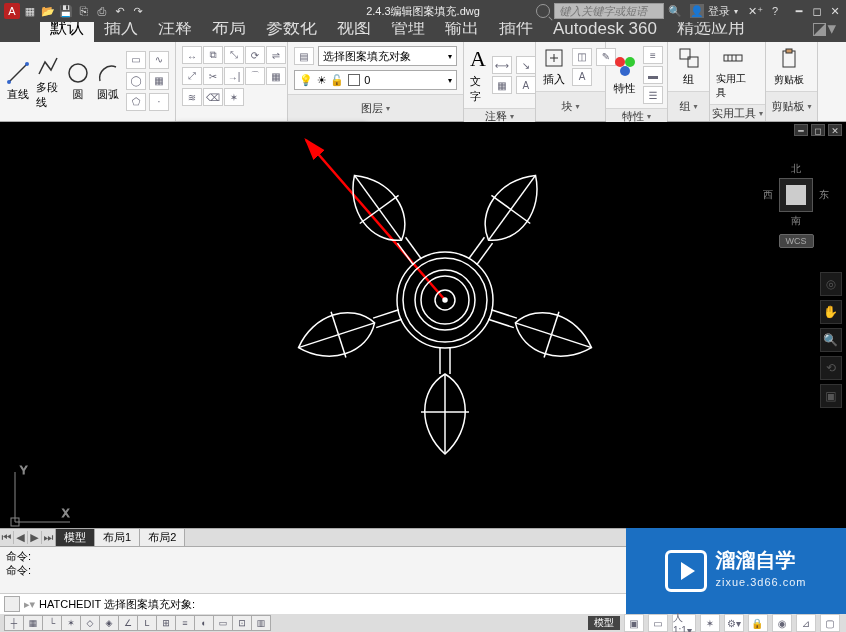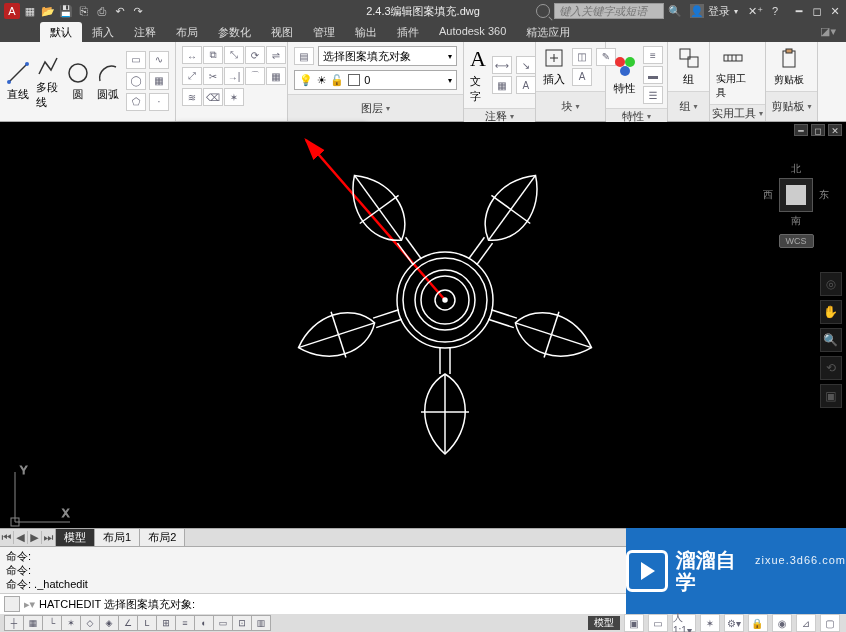--- a/index.html
+++ b/index.html
@@ -14,21 +14,21 @@
 .search-box .glass { width:14px; height:14px; border:1px solid #999; border-radius:50%; position:relative; }
 .search-box .glass::after { content:""; position:absolute; width:5px; height:1px; background:#999; right:-4px; bottom:-2px; transform:rotate(45deg); }
 .search-box input { background:#bbb; border:1px solid #999; font-size:11px; font-style:italic; padding:1px 4px; width:110px; color:#333; }
 .login { display:flex; align-items:center; gap:4px; margin-left:8px; color:#ddd; font-size:11px; }
 .login i { width:14px; height:14px; background:#666; display:inline-block; font-style:normal; text-align:center; line-height:14px; }
 .winbtns { display:flex; gap:4px; margin-left:10px; }
 .winbtns span, .titlebar .right-icons span { width:14px; height:14px; color:#ddd; font-size:11px; text-align:center; line-height:14px; }
 .right-icons { display:flex; gap:6px; margin-left:10px; }
 
 
-.ribbon-tabs { height:20px; background:#444; display:flex; align-items:flex-start; padding-left:40px; font-size:11px; }
+.ribbon-tabs { height:20px; background:#444; display:flex; align-items:flex-end; padding-left:40px; font-size:17px; }
 .ribbon-tabs span { padding:3px 10px; color:#ddd; cursor:default; }
 .ribbon-tabs span.active { background:#f5f5f5; color:#000; border-radius:3px 3px 0 0; }
 
 
 .ribbon { height:80px; background:#f5f5f5; border-bottom:1px solid #aaa; display:flex; }
 .panel { border-right:1px solid #ccc; display:flex; flex-direction:column; }
 .panel .body { flex:1; display:flex; align-items:center; padding:4px 6px; gap:6px; }
 .panel .label { height:30px; font-size:11px; color:#333; text-align:center; background:#eaeaea; border-top:1px solid #d5d5d5; display:flex; align-items:center; justify-content:center; gap:3px; }
 .panel .label::after { content:"▾"; font-size:8px; color:#666; }
 .big-btn { display:flex; flex-direction:column; align-items:center; width:34px; font-size:11px; gap:2px; }
@@ -88,21 +88,21 @@
 .statusbar .coords { padding:0 6px; background:#ccc; height:100%; display:flex; align-items:center; }
 .statusbar .btns { display:flex; margin-left:4px; }
 .statusbar .btns i { width:20px; height:16px; border:1px solid #aaa; background:#eee; margin-right:-1px; font-style:normal; font-size:9px; text-align:center; line-height:14px; color:#556; }
 .statusbar .right { margin-left:auto; display:flex; align-items:center; gap:4px; padding-right:6px; }
 .statusbar .right .mlab { padding:0 6px; background:#444; color:#fff; }
 
 
 .watermark { position:absolute; right:0; bottom:18px; width:220px; height:86px; background:#1b6fc2; display:flex; align-items:center; justify-content:center; gap:8px; color:#fff; }
 .watermark .play { width:42px; height:42px; border:3px solid #fff; border-radius:6px; display:flex; align-items:center; justify-content:center; }
 .watermark .play::before { content:""; border-left:14px solid #fff; border-top:9px solid transparent; border-bottom:9px solid transparent; margin-left:3px; }
-.watermark .txt { display:flex; flex-direction:row; font-size:20px; font-weight:bold; line-height:22px; }
+.watermark .txt { display:flex; flex-direction:column; font-size:20px; font-weight:bold; line-height:22px; }
 .watermark .txt small { font-size:11px; font-weight:normal; letter-spacing:1px; opacity:.9; }
 
 
 .line-ic { width:24px; height:24px; }
 </style>
 </head>
 <body>
 
 <div class="titlebar">
   <div class="qat">
@@ -466,21 +466,20 @@
   </div>
   <span class="tab active">模型</span>
   <span class="tab">布局1</span>
   <span class="tab">布局2</span>
 </div>
 
 <div class="cmdline">
   <div class="hist">
     <div>命令:</div>
     <div>命令:</div>
-    <div>命令: ._hatchedit</div>
   </div>
   <div class="input">
     <span class="ic"></span>
     <span style="color:#999">▸▾</span>
     <span>HATCHEDIT 选择图案填充对象:</span>
   </div>
 </div>
 
 <div class="watermark">
   <div class="play"></div>

